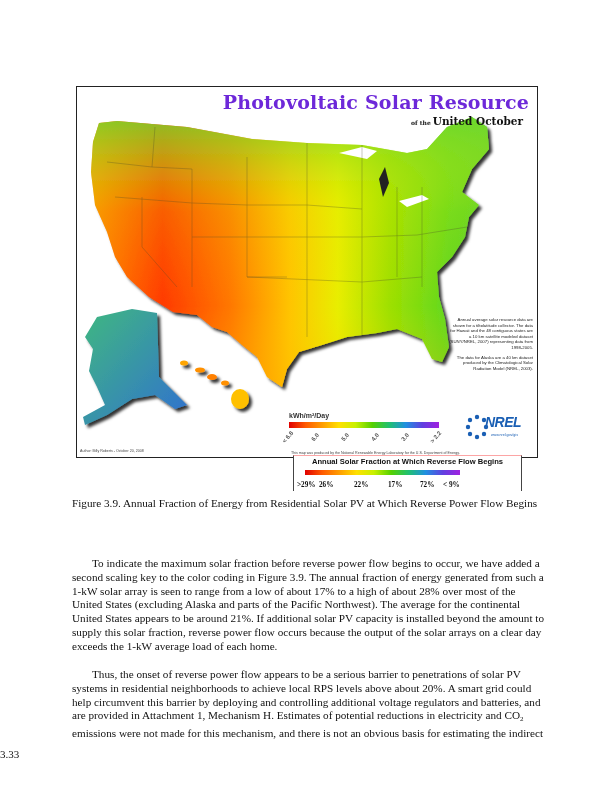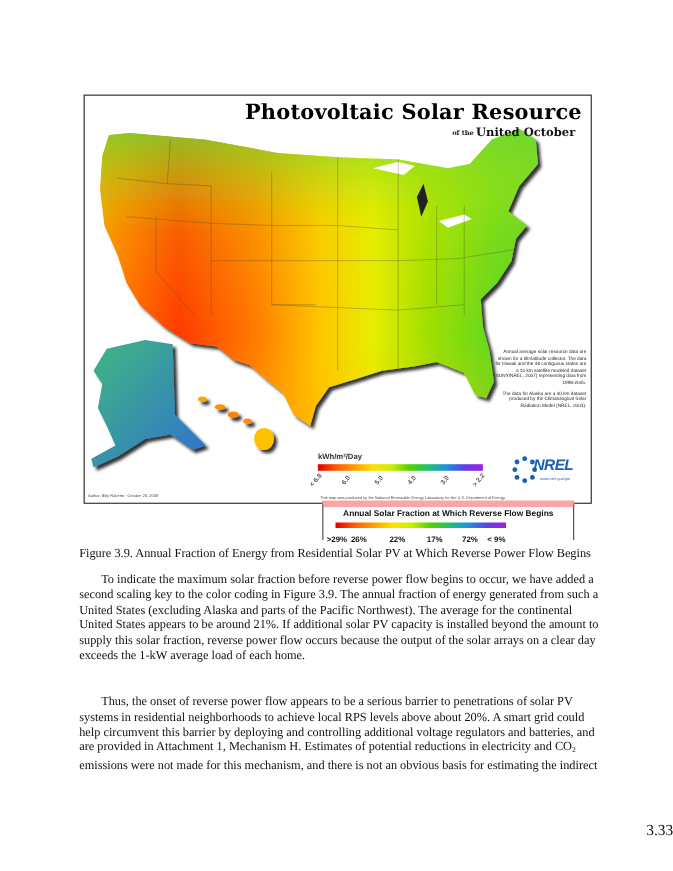--- a/index.html
+++ b/index.html
@@ -1,42 +1,42 @@
 <!DOCTYPE html>
 <html><head>
 <meta charset="utf-8">
 <style>
   html, body { margin:0; padding:0; background:#ffffff; }
   body { width:612px; height:792px; position:relative; overflow:hidden; font-family:"Liberation Serif", serif; color:#111; }
   .figure { position:absolute; left:76px; top:86px; width:462px; height:372px; border:1.5px solid #222; box-sizing:border-box; background:#fff; overflow:hidden; }
-  .map-title { position:absolute; right:8px; top:4px; font-family:"DejaVu Serif", serif; font-weight:bold; font-size:19px; color:#000000; letter-spacing:0.2px; }
+  .map-title { position:absolute; right:8px; top:4px; font-family:"DejaVu Serif", serif; font-weight:bold; font-size:19px; color:#6d28d9; letter-spacing:0.2px; }
   .map-subtitle { position:absolute; right:14px; top:28px; font-family:"DejaVu Serif", serif; font-weight:bold; font-size:10.5px; color:#111; }
   .map-subtitle .ofthe { font-size:6px; vertical-align:middle; margin-right:2px; }
   svg.map { position:absolute; left:0; top:0; }
   .note { position:absolute; right:4px; top:230px; width:84px; font-family:"Liberation Sans", sans-serif; font-size:4.3px; line-height:5.6px; text-align:right; color:#222; }
   .note p { margin:0 0 4px 0; }
   .scale-label { position:absolute; left:212px; top:325px; font-family:"Liberation Sans", sans-serif; font-weight:bold; font-size:7px; color:#333; }
   .scale-bar { position:absolute; left:212px; top:335px; width:150px; height:6px; background:linear-gradient(to right,#e00000,#ff5a00,#ff9d00,#ffe000,#c8f000,#55d000,#20c070,#2090e0,#6040e0,#a020e0); }
   .scale-ticks { position:absolute; left:202px; top:345px; width:170px; height:14px; }
   .scale-ticks span { position:absolute; font-family:"Liberation Sans", sans-serif; font-weight:bold; font-size:6px; color:#555; transform:rotate(-50deg); }
   .nrel { position:absolute; left:388px; top:326px; width:70px; height:36px; }
   .nrel-text { position:absolute; left:408px; top:327px; font-family:"Liberation Sans", sans-serif; font-weight:bold; font-size:14px; color:#1a5fb4; letter-spacing:-0.5px;font-style:italic; }
   .nrel-url { position:absolute; left:414px; top:346px; font-family:"Liberation Sans", sans-serif; font-size:3.6px; color:#1a5fb4; }
   .author { position:absolute; left:3px; top:362px; font-family:"Liberation Sans", sans-serif; font-size:3.6px; color:#444; }
   .produced { position:absolute; left:214px; top:364px; font-family:"Liberation Sans", sans-serif; font-size:3.6px; color:#444; }
-  .legend-box { position:absolute; left:293px; top:455px; width:229px; height:36px; background:#fff; border-top:6px solid #fca5a5; border-left:1px solid #444; border-right:1px solid #444; box-sizing:border-box; }
+  .legend-box { position:absolute; left:293px; top:455px; width:229px; height:36px; background:#fff; border-top:1px solid #fca5a5; border-left:1px solid #444; border-right:1px solid #444; box-sizing:border-box; }
   .legend-title { position:absolute; left:0; right:0; top:1px; text-align:center; font-family:"Liberation Sans", sans-serif; font-weight:bold; font-size:7.6px; color:#111; }
   .legend-bar { position:absolute; left:11px; top:14px; width:155px; height:5px; background:linear-gradient(to right,#e00000,#ff5a00,#ff9d00,#ffe000,#c8f000,#55d000,#20c070,#2090e0,#6040e0,#a020e0); }
-  .legend-labels span { position:absolute; top:25px; font-family:Liberation Sans, sans-serif; font-weight:bold; font-size:7.2px; color:#111; }
+  .legend-labels span { position:absolute; top:25px; font-family:Liberation Serif, serif; font-weight:bold; font-size:7.2px; color:#111; }
   .caption { position:absolute; left:72px; top:497px; font-size:11.2px; white-space:nowrap; }
   .caption b { font-weight:normal; }
   .para { position:absolute; left:72px; width:470px; font-size:11.2px; line-height:13.8px; }
   .para .line { display:block; white-space:nowrap; }
-  .para .indent { padding-left:20px; }
-  .pagenum { position:absolute; left:0; right:0; top:748px; text-align:right; font-size:14px; }
+  .para .indent { padding-left:20px;margin-top:36px; }
+  .pagenum { position:absolute; left:0; right:0; top:748px; text-align:left; font-size:11px; }
   sub { font-size:7px; vertical-align:-2px; }
 </style>
 </head>
 <body>
 
 <div class="figure">
   <svg class="map" width="462" height="372" viewBox="0 0 462 372">
     <defs>
       <linearGradient id="usgrad" x1="0" y1="0" x2="1" y2="0">
         <stop offset="0" stop-color="#ff8a00"></stop>
@@ -149,20 +149,21 @@
     <span style="left:126px">72%</span>
     <span style="left:149px">&lt; 9%</span>
   </div>
 </div>
 
 <div class="caption"><b>Figure 3.9</b><span>.  Annual Fraction of Energy from Residential Solar PV at Which Reverse Power Flow Begins</span></div>
 
 <div class="para" style="top:521px">
   <span class="line indent">To indicate the maximum solar fraction before reverse power flow begins to occur, we have added a</span>
   <span class="line">second scaling key to the color coding in Figure 3.9.  The annual fraction of energy generated from such a</span>
+  <span class="line">1-kW solar array is seen to range from a low of about 17% to a high of about 28% over most of the</span>
   <span class="line">United States (excluding Alaska and parts of the Pacific Northwest).  The average for the continental</span>
   <span class="line">United States appears to be around 21%.  If additional solar PV capacity is installed beyond the amount to</span>
   <span class="line">supply this solar fraction, reverse power flow occurs because the output of the solar arrays on a clear day</span>
   <span class="line">exceeds the 1-kW average load of each home.</span>
 </div>
 
 <div class="para" style="top:632px">
   <span class="line indent">Thus, the onset of reverse power flow appears to be a serious barrier to penetrations of solar PV</span>
   <span class="line">systems in residential neighborhoods to achieve local RPS levels above about 20%.  A smart grid could</span>
   <span class="line">help circumvent this barrier by deploying and controlling additional voltage regulators and batteries, and</span>

